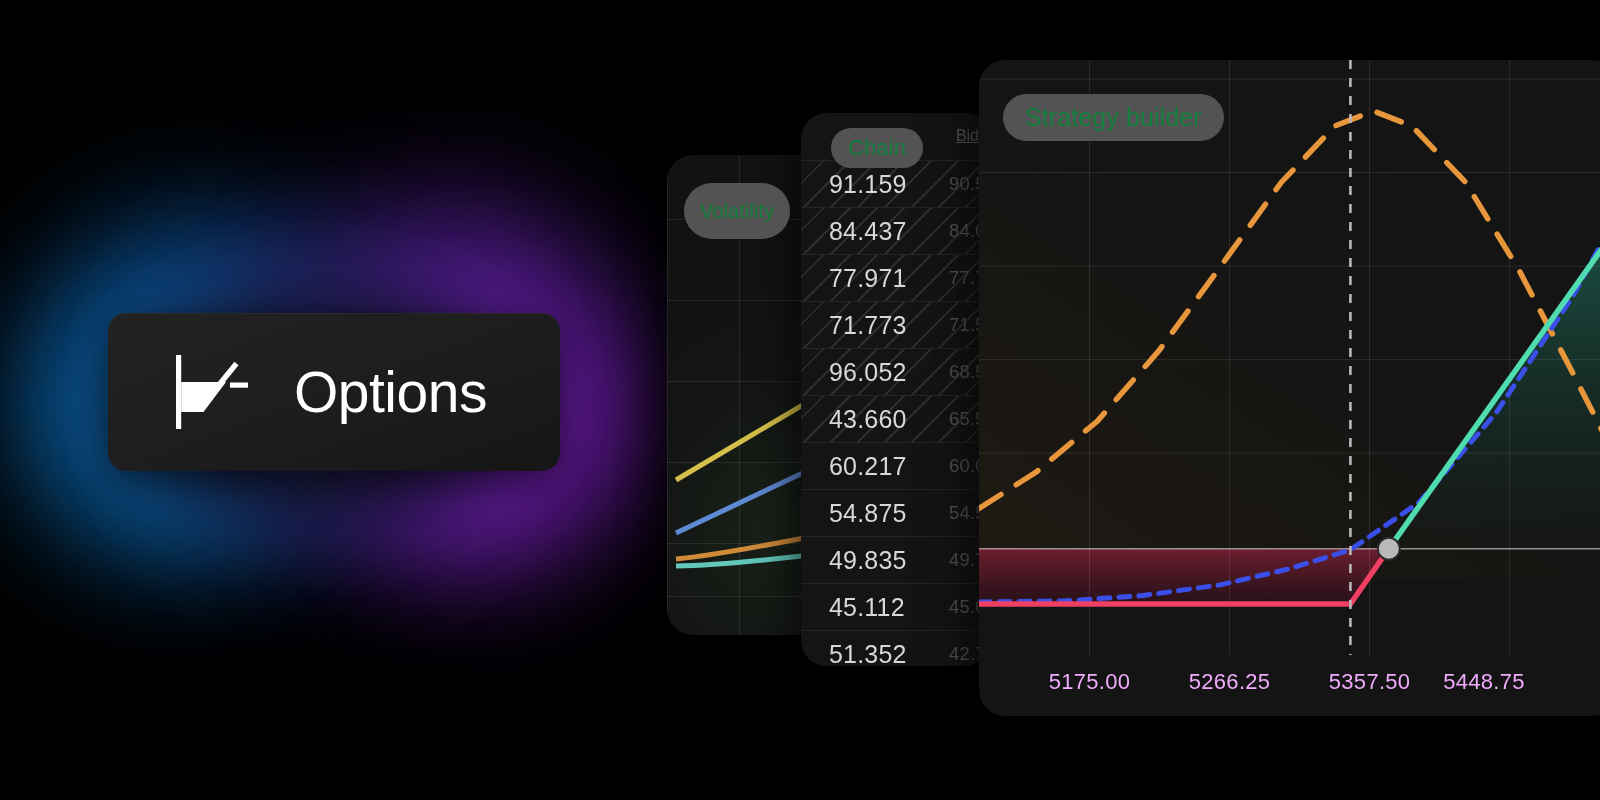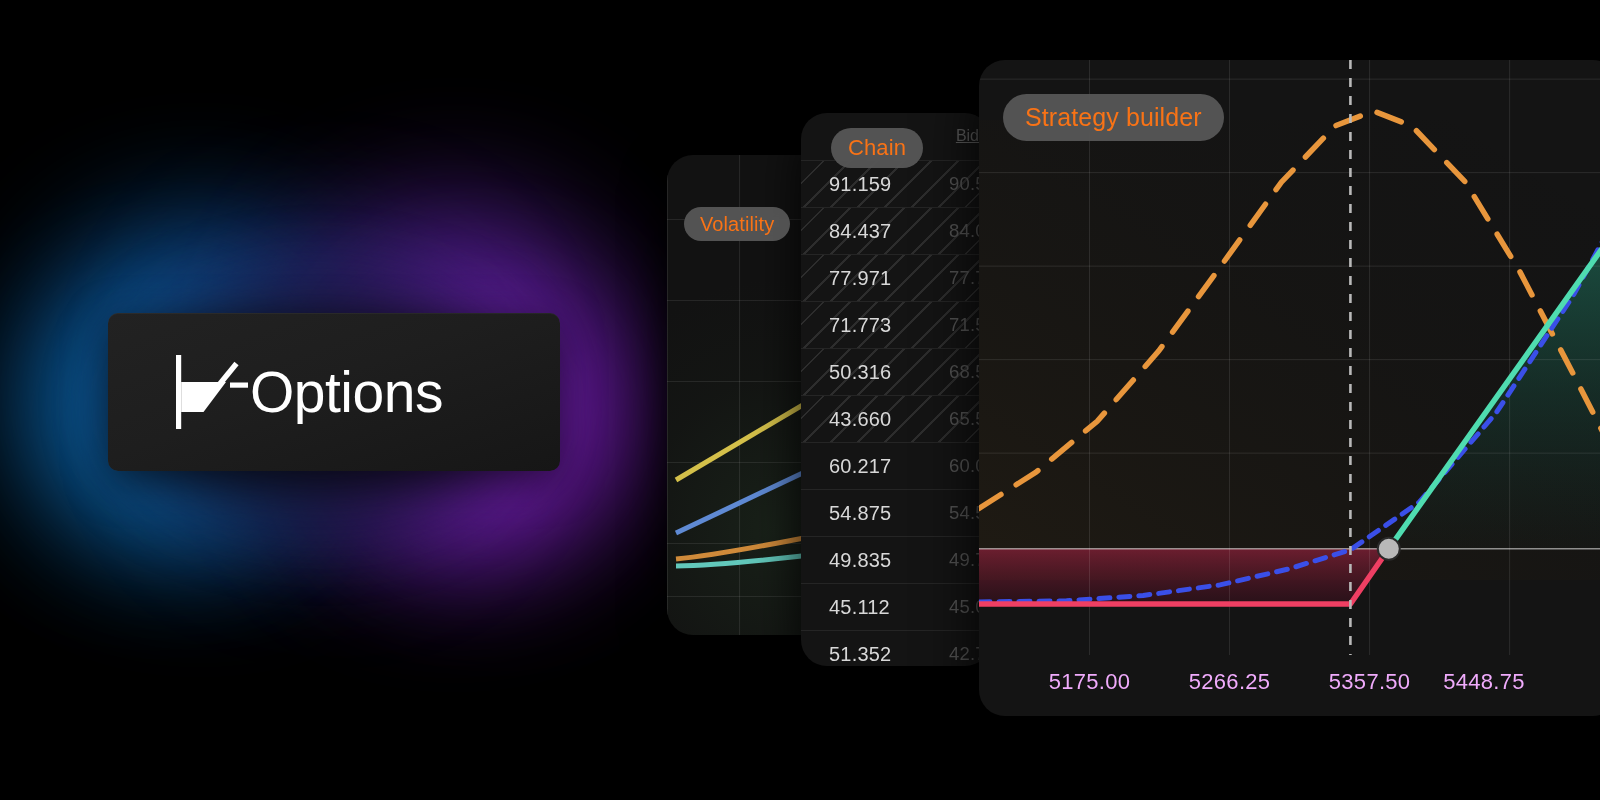--- a/index.html
+++ b/index.html
@@ -18,49 +18,49 @@
   .glow-blue   { left:40px;  top:70px;  width:320px; height:330px; background:#1273d6; opacity:.62; }
   .glow-cyan   { left:30px;  top:150px; width:250px; height:240px; background:#0e8fe0; opacity:.45; }
   .glow-purple { left:290px; top:55px;  width:330px; height:360px; background:#7a2fd8; opacity:.60; }
   .glow-violet { left:370px; top:150px; width:250px; height:250px; background:#a21ee0; opacity:.50; }
   .glow-mid    { left:180px; top:90px;  width:300px; height:300px; background:#2a2270; opacity:.55; }
   .glow-core   { left:120px; top:140px; width:400px; height:230px; background:#101026; opacity:.9; filter:blur(40px); }
 
   
   .options-badge {
     position:absolute; left:108px; top:313px; width:452px; height:158px;
-    border-radius:10px;
+    border-radius:18px;
     background:linear-gradient(160deg,#222222 0%, #1e1e1e 45%, #161616 100%);
-    display:flex; align-items:center; padding-left:66px;
+    display:flex; align-items:center; gap:44px; padding-left:66px;
     box-shadow:0 10px 40px rgba(0,0,0,.55), inset 0 1px 0 rgba(255,255,255,.045);
   }
   .options-icon { width:76px; height:80px; flex:0 0 auto; }
   .options-label {
     color:#fff; font-size:57px; font-weight:400; letter-spacing:-.5px; line-height:1;
   }
 
   
   .card { position:absolute; border-radius:26px; overflow:hidden; }
   .card-inner { position:absolute; inset:0; }
 
   .pill {
     position:absolute; display:inline-flex; align-items:center; justify-content:center;
-    background:rgba(92,92,92,.88); color:#f97316; border-radius:999px;
+    background:rgba(92,92,92,.88); color:#15803d; border-radius:999px;
     font-size:23px; font-weight:400; letter-spacing:.1px;
     padding:0 20px; height:42px; z-index:9;
     backdrop-filter:blur(6px);
   }
 
   
   #vol-card {
     left:667px; top:155px; width:178px; height:480px;
     background:#121212;
     box-shadow:0 14px 44px rgba(0,0,0,.75);
   }
-  #vol-card .pill { left:17px; top:28px; font-size:20px; height:34px; padding:4px 16px;margin-top:24px; }
+  #vol-card .pill { left:17px; top:28px; font-size:20px; height:56px; padding:4px 16px; }
   .vol-grid { position:absolute; inset:0; }
   .vol-grid .gl { position:absolute; background:rgba(255,255,255,.085); }
   .vol-tint { position:absolute; inset:0;
     background:radial-gradient(ellipse 160% 70% at 60% 78%, rgba(60,110,60,.16) 0%, rgba(40,70,35,.06) 45%, rgba(0,0,0,0) 75%);
   }
 
   
   #chain-card {
     left:801px; top:113px; width:190px; height:553px;
     background:#141414;
@@ -72,21 +72,21 @@
   .chain-head .hdr {
     position:absolute; right:12px; top:14px; font-size:16px; color:#5c5c5c;text-decoration:underline;
   }
   #chain-card .pill { left:30px; top:15px; font-size:22px; height:40px; padding:0 17px; }
   .chain-rows { position:absolute; left:0; right:0; top:47px; bottom:0; }
   .chain-row {
     position:relative; height:47px; display:flex; align-items:center;
     border-top:1px solid rgba(255,255,255,.075);
   }
   .chain-row .strike {
-    position:absolute; left:28px; font-size:20px; color:#d8d8d8; letter-spacing:.2px;
+    position:absolute; left:28px; font-size:25px; color:#d8d8d8; letter-spacing:.2px;
   }
   .chain-row .bid {
     position:absolute; left:148px; font-size:18.5px; color:#545454; letter-spacing:.2px; white-space:nowrap;
   }
   .chain-row.hatched::before {
     content:""; position:absolute; inset:0; pointer-events:none;
     background:repeating-linear-gradient(-45deg,
        rgba(255,255,255,0) 0px, rgba(255,255,255,0) 17px,
        rgba(255,255,255,.105) 17px, rgba(255,255,255,.105) 19px);
   }
@@ -169,21 +169,21 @@
           </div>
           <div class="chain-row hatched">
             <span class="strike">77.971</span>
             <span class="bid">77.75</span>
           </div>
           <div class="chain-row hatched">
             <span class="strike">71.773</span>
             <span class="bid">71.50</span>
           </div>
           <div class="chain-row hatched">
-            <span class="strike">50.316</span>
+            <span class="strike">96.052</span>
             <span class="bid">68.50</span>
           </div>
           <div class="chain-row hatched">
             <span class="strike">43.660</span>
             <span class="bid">65.50</span>
           </div>
           <div class="chain-row">
             <span class="strike">60.217</span>
             <span class="bid">60.00</span>
           </div>

